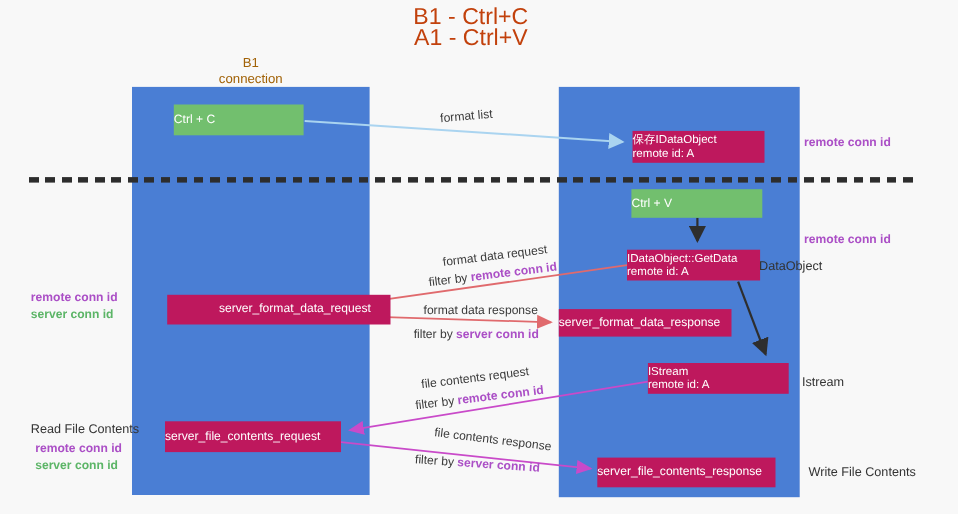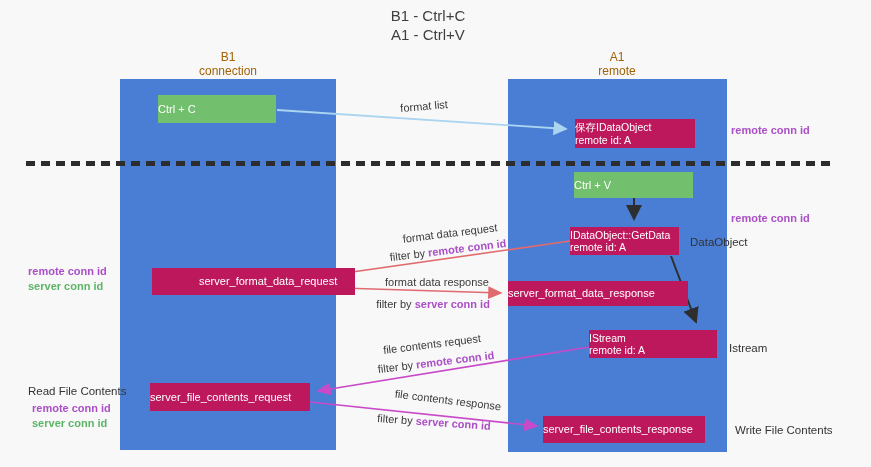--- a/index.html
+++ b/index.html
@@ -15,23 +15,23 @@
     background: #f8f8f8;
     overflow: hidden;
   }
   .abs { position: absolute; }
 
   .title {
     left: 428px;
     top: 6px;
     transform: translateX(-50%);
     text-align: center;
-    font-size: 15px;
+    font-size: 21px;
     line-height: 19px;
-    color: #404040;
+    color: #c2410c;
     white-space: nowrap;
   }
 
   .col-header {
     text-align: center;
     font-size: 12px;
     line-height: 14px;
     color: #a16207;
     width: 140px;
   }
@@ -93,24 +93,20 @@
 
   <div class="abs title">
     <div>B1 - Ctrl+C</div>
     <div>A1 - Ctrl+V</div>
   </div>
 
   <div class="abs col-header" style="left:158px; top:50px;">
     <div>B1</div>
     <div>connection</div>
   </div>
-  <div class="abs col-header" style="left:547px; top:50px;">
-    <div>A1</div>
-    <div>remote</div>
-  </div>
 
   <div class="abs lifeline left"></div>
   <div class="abs lifeline right"></div>
 
   <div class="abs divider"></div>
 
   <svg class="arrows">
     <defs>
       <marker id="m-blue" markerWidth="9" markerHeight="8" refX="7" refY="4" orient="auto">
         <path d="M0,0 L8,4 L0,8 Z" fill="#aad4f0"></path>
@@ -144,25 +140,25 @@
     <span>server_file_contents_request</span>
   </div>
 
   <div class="abs node orange two-line" style="left:575px; top:119px; width:120px; height:29px;">
     <div>保存IDataObject</div>
     <div>remote id: A</div>
   </div>
   <div class="abs node green" style="left:574px; top:172px; width:119px; height:26px;">
     <span>Ctrl + V</span>
   </div>
-  <div class="abs node orange two-line" style="left:570px; top:227px; width:109px; height:28px;">
+  <div class="abs node orange two-line" style="left:570px; top:227px; width:121px; height:28px;">
     <div>IDataObject::GetData</div>
     <div>remote id: A</div>
   </div>
-  <div class="abs node orange" style="left:508px; top:281px; width:180px; height:25px;">
+  <div class="abs node orange" style="left:508px; top:281px; width:157px; height:25px;">
     <span>server_format_data_response</span>
   </div>
   <div class="abs node orange two-line" style="left:589px; top:330px; width:128px; height:28px;">
     <div>IStream</div>
     <div>remote id: A</div>
   </div>
   <div class="abs node orange" style="left:543px; top:416px; width:162px; height:27px;">
     <span>server_file_contents_response</span>
   </div>
 

